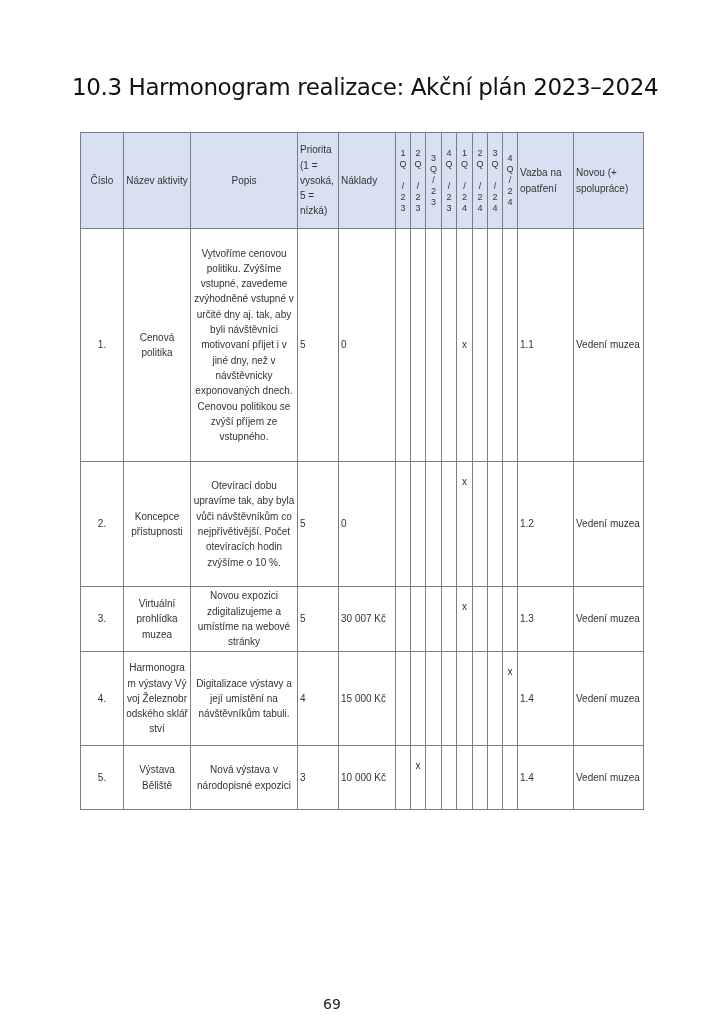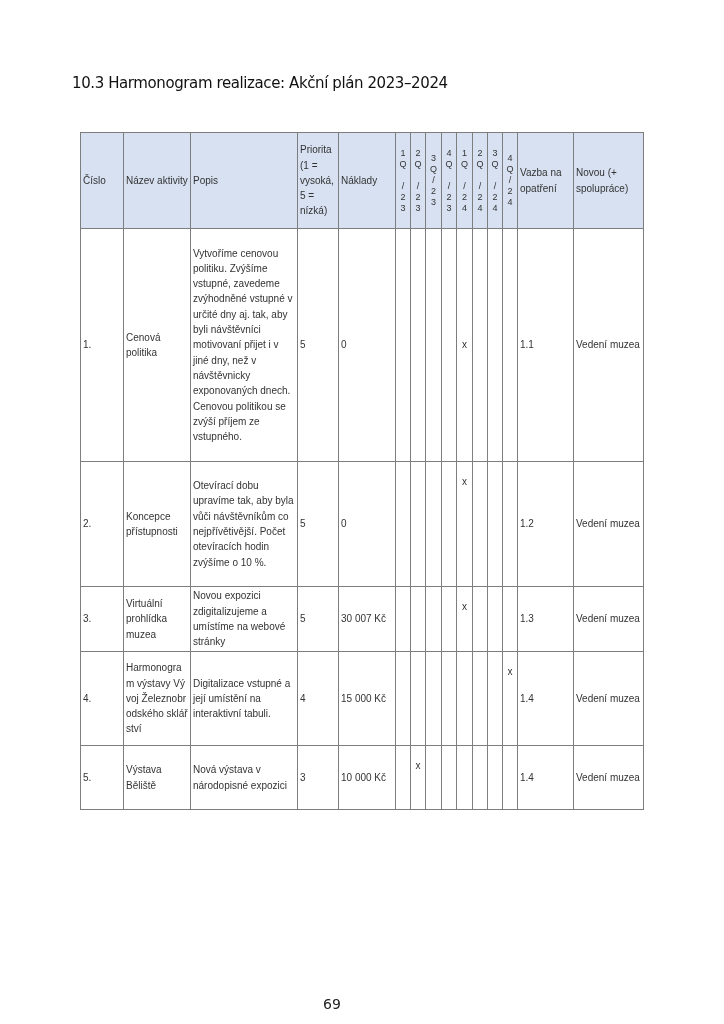--- a/index.html
+++ b/index.html
@@ -2,37 +2,37 @@
 <html><head>
 <meta charset="utf-8">
 <style>
   html, body { margin: 0; padding: 0; }
   body {
     width: 724px; height: 1024px; background: #ffffff; position: relative;
     font-family: "Liberation Sans", sans-serif; color: #222;
   }
   .title {
     position: absolute; left: 72px; top: 74px;
-    font-family: "DejaVu Sans", sans-serif; font-size: 15px; font-weight: normal;
+    font-family: "DejaVu Sans", sans-serif; font-size: 23px; font-weight: normal;
     color: #111; letter-spacing: -0.4px; margin: 0;
   }
   table.plan {
     position: absolute; left: 80px; top: 132px;
     border-collapse: collapse; table-layout: fixed;
     width: 564px;
     font-family: "Liberation Sans", sans-serif; font-size: 10px; line-height: 15.3px;
     color: #333;
   }
   table.plan th, table.plan td {
     border: 1.5px solid #7d7d7d; padding: 1px 2px; vertical-align: middle;
   }
   table.plan thead th {
     background: #d7e1f1; font-weight: normal; height: 93px;
   }
-  .l { text-align: left; margin-top: 36px; }
+  .l { text-align: center; margin-top: 36px; }
   .c { text-align: left; }
   .q { font-size: 9px; line-height: 11px; text-align: center; padding: 0; vertical-align: top; padding-top: 4px; }
   .q span { display: block; }
   td.desc { vertical-align: top; padding-top: 3px; }
   td.qc { text-align: center; vertical-align: middle; font-size: 10px; padding: 0; }
   td.qc.top { vertical-align: top; padding-top: 12px; }
   .page-num {
     position: absolute; top: 996px; left: 0; width: 664px; text-align: center;
     font-family: "DejaVu Sans", sans-serif; font-size: 14px; color: #222;
   }
@@ -185,21 +185,21 @@
       <td class="qc top"></td>
       <td class="qc top"></td>
       <td class="qc top"></td>
       <td class="c">1.3</td>
       <td class="c">Vedení muzea</td>
     </tr>
 
     <tr style="height:94px">
       <td class="l">4.</td>
       <td class="l" style="word-break:break-all">Harmonogram výstavy Vývoj Železnobrodského sklářství</td>
-      <td class="l desc">Digitalizace vstupné a její umístění na interaktivní tabuli.</td>
+      <td class="l desc">Digitalizace výstavy a její umístění na návštěvníkům tabuli.</td>
       <td class="c">4</td>
       <td class="c">15 000 Kč</td>
       <td class="qc top"></td>
       <td class="qc top"></td>
       <td class="qc top"></td>
       <td class="qc top"></td>
       <td class="qc top"></td>
       <td class="qc top"></td>
       <td class="qc top"></td>
       <td class="qc top">x</td>

